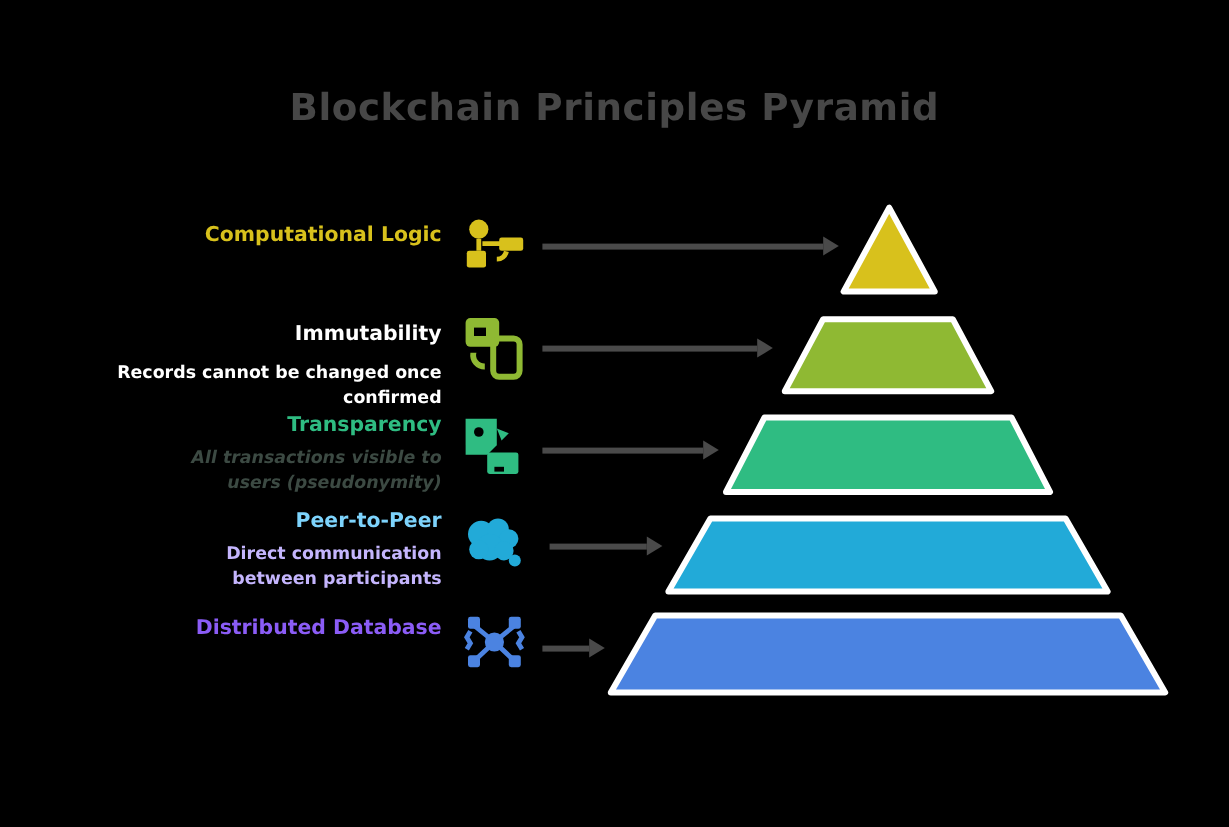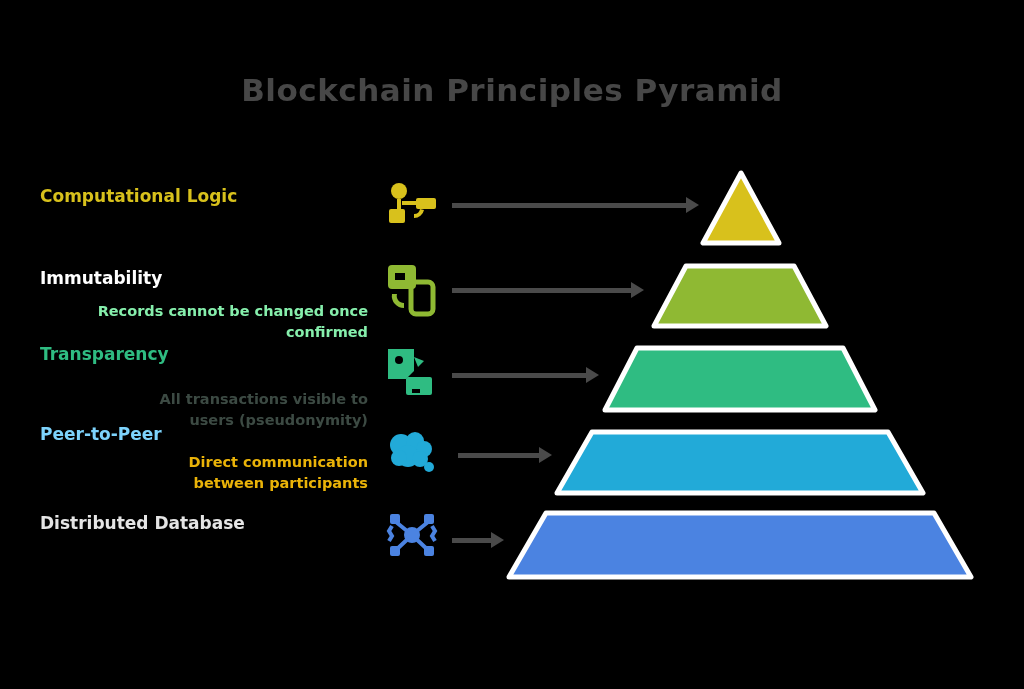--- a/index.html
+++ b/index.html
@@ -12,30 +12,30 @@
   }
   .title {
     position:absolute;
     top:72px; left:0; width:100%;
     text-align:center;
     font-size:31px; font-weight:bold;
     letter-spacing:0.5px;
   }
   .label {
     position:absolute; left:40px; width:328px;
-    text-align:left; font-weight:bold; font-size:17px;
+    text-align:right; font-weight:bold; font-size:17px;
   }
   .desc {
     position:absolute; left:40px; width:328px;
     text-align:right; font-weight:bold; font-size:14.5px;
     line-height:1.45;
   }
   .l1{top:186px} .d1{top:219px}
   .l2{top:268px} .d2{top:301px}
-  .l3{top:344px} .d3{top:389px; left:128px; width:240px;}
+  .l3{top:344px} .d3{top:372px; left:128px; width:240px;font-style:italic;}
   .l4{top:424px} .d4{top:452px; left:138px; width:230px;}
   .l5{top:513px} .d5{top:548px}
 
   .icon { position:absolute; }
   .icon svg { display:block; }
   .icon1{top:182px; left:384px}
   .icon2{top:262px; left:384px}
   .icon3{top:345px; left:384px}
   .icon4{top:430px; left:386px}
   .icon5{top:512px; left:386px}
@@ -72,21 +72,21 @@
       <rect x="5" y="27" width="16" height="14" rx="2"></rect>
       <rect x="32" y="16" width="20" height="11" rx="2"></rect>
       <path d="M13 17 h4 v10 h-4 z"></path>
       <path d="M18 19 h16 v4 h-16 z"></path>
       <path d="M30 36 a10 10 0 0 0 10 -8 l-4 -1 a6 6 0 0 1 -6 5 z"></path>
     </svg>
   </span>
   <div class="arrow a1" style="color: rgb(74, 74, 74);"></div>
 
   <div class="label l2" style="color: #ffffff;">Immutability</div>
-  <div class="desc d2" style="color: #86efac;">Records cannot be changed once confirmed</div>
+  <div class="desc d2" style="color: #ffffff;">Records cannot be changed once confirmed</div>
   <span class="icon icon2" style="color: rgb(143, 185, 51);">
     <svg width="56" height="56" viewBox="0 0 56 56">
       <rect x="4" y="3" width="28" height="24" rx="4" fill="currentColor"></rect>
       <rect x="11" y="11" width="10" height="7" fill="#000"></rect>
       <rect x="27" y="20" width="22" height="32" rx="5" fill="none" stroke="currentColor" stroke-width="5"></rect>
       <path d="M8 32 a12 12 0 0 0 12 14 l0 -5 a7 7 0 0 1 -7 -9 z" fill="currentColor"></path>
     </svg>
   </span>
   <div class="arrow a2" style="color: rgb(74, 74, 74);"></div>
 
@@ -97,35 +97,35 @@
       <path d="M4 4 h26 v22 l-8 8 h-18 z"></path>
       <circle cx="15" cy="15" r="4" fill="#000"></circle>
       <path d="M30 12 l10 4 -6 6 z"></path>
       <rect x="22" y="32" width="26" height="18" rx="2"></rect>
       <rect x="28" y="44" width="8" height="4" fill="#000"></rect>
     </svg>
   </span>
   <div class="arrow a3" style="color: rgb(74, 74, 74);"></div>
 
   <div class="label l4" style="color: #7dd3fc;">Peer-to-Peer</div>
-  <div class="desc d4" style="color: #eab308;">Direct communication between participants</div>
+  <div class="desc d4" style="color: #c4b5fd;">Direct communication between participants</div>
   <span class="icon icon4" style="color: rgb(34, 170, 216);">
     <svg width="52" height="48" viewBox="0 0 52 48" fill="currentColor">
       <circle cx="15" cy="15" r="11"></circle>
       <circle cx="29" cy="11" r="9"></circle>
       <circle cx="38" cy="19" r="8"></circle>
       <circle cx="22" cy="26" r="11"></circle>
       <circle cx="34" cy="29" r="8"></circle>
       <circle cx="13" cy="28" r="8"></circle>
       <circle cx="43" cy="37" r="5"></circle>
     </svg>
   </span>
   <div class="arrow a4" style="color: rgb(74, 74, 74);"></div>
 
-  <div class="label l5" style="color: #e5e5e5;">Distributed Database</div>
+  <div class="label l5" style="color: #8b5cf6;">Distributed Database</div>
   <span class="icon icon5" style="color: rgb(75, 131, 225);">
     <svg width="52" height="48" viewBox="0 0 52 48">
       <g stroke="currentColor" stroke-width="4" fill="none">
         <path d="M10 10 L26 23 L42 10"></path>
         <path d="M10 38 L26 23 L42 38"></path>
         <path d="M6 14 l-3 5 3 5 -3 5"></path>
         <path d="M46 14 l3 5 -3 5 3 5"></path>
       </g>
       <g fill="currentColor">
         <circle cx="26" cy="23" r="8"></circle>

